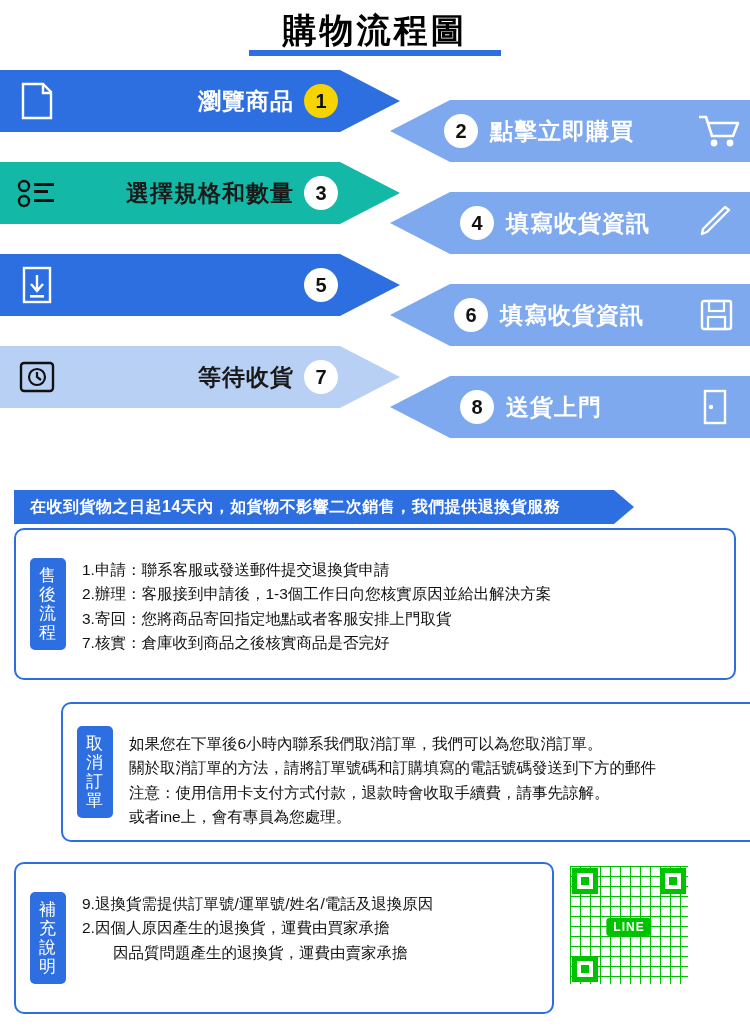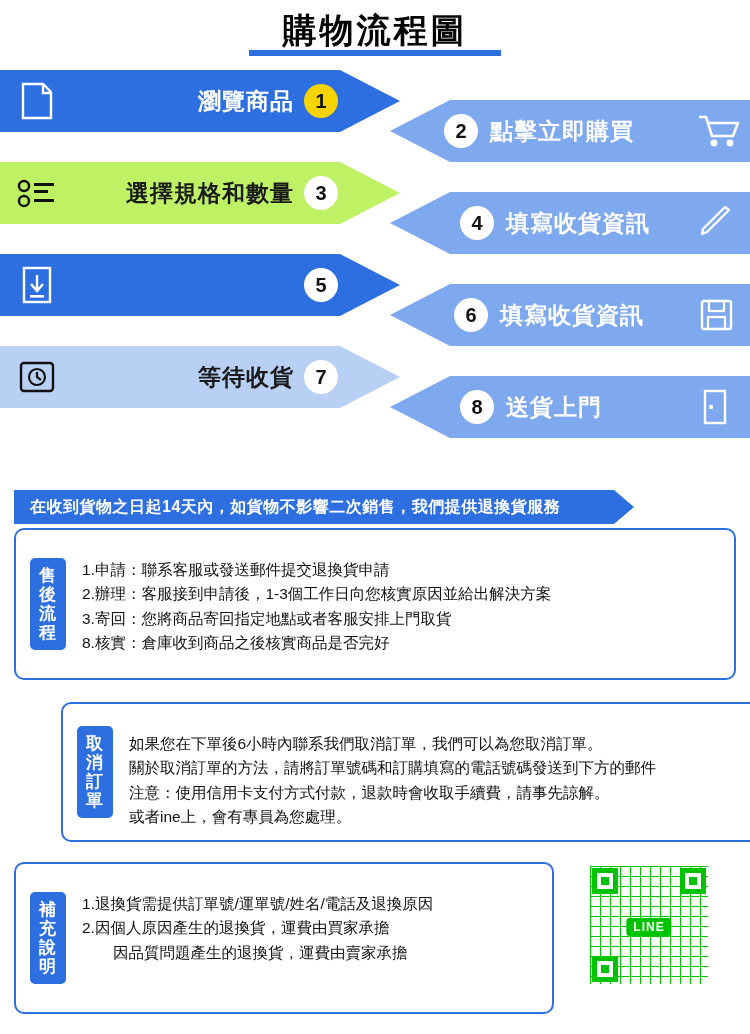--- a/index.html
+++ b/index.html
@@ -56,21 +56,21 @@
   .band-left{
     left:0;
     width:400px;
     background:#2d6fe0;
     color:#fff;
     clip-path:polygon(0 0, 340px 0, 400px 50%, 340px 100%, 0 100%);
     padding-left:14px;
     padding-right:0;
     justify-content:flex-start;
   }
-  .band-left.l2{background:#bef264;color:#1a1a1a;padding-left:14px;}
+  .band-left.l2{background:#14b8a6;color:#1a1a1a;padding-left:14px;}
   .band-left.l3{background:#2d6fe0;color:#fff;}
   .band-left.l4{background:#b9d0f5;color:#1a1a1a;}
   
   .band-right{
     right:0;
     width:360px;
     background:#7fa9ee;
     color:#fff;
     clip-path:polygon(60px 0, 360px 0, 360px 100%, 60px 100%, 0 50%);
     padding-left:16px;
@@ -137,21 +137,21 @@
   .box-tab{
     position:absolute;
     left:14px;
     top:50%;
     transform:translateY(-50%);
     width:36px;
     background:#2d6fe0;
     color:#fff;
     border-radius:5px;
     font-size:17px;
-    font-weight:bold;
+    font-weight:normal;
     text-align:center;
     line-height:1.12;
     padding:8px 2px;
     box-sizing:border-box;
     letter-spacing:1px;
   }
   .box-body{
     margin-left:62px;
     padding:28px 10px 12px 4px;
     font-size:15.5px;
@@ -167,21 +167,21 @@
   
   .qr-area{
     position:absolute;
     left:566px;
     top:866px;
     width:180px;
     height:150px;
   }
   .qr{
     position:absolute;
-    left:24px;top:0;
+    left:4px;top:0;
     width:118px;height:118px;
     background:
       linear-gradient(90deg,#00c300 1px,transparent 1px) 0 0/10px 10px,
       linear-gradient(#00c300 1px,transparent 1px) 0 0/10px 10px,
       #ffffff;
     border:0;
   }
   .qr-inner{
     position:absolute;inset:0;
   }
@@ -338,38 +338,38 @@
 </div>
 
 <div class="ribbon">在收到貨物之日起14天內，如貨物不影響二次銷售，我們提供退換貨服務</div>
 
 <div class="box" id="box-after">
   <div class="box-tab">售後流程</div>
   <div class="box-body">
     <div>1.申請：聯系客服或發送郵件提交退換貨申請</div>
     <div>2.辦理：客服接到申請後，1-3個工作日向您核實原因並給出解決方案</div>
     <div>3.寄回：您將商品寄回指定地點或者客服安排上門取貨</div>
-    <div>8.核實：倉庫收到商品之後核實商品是否完好</div>
+    <div>7.核實：倉庫收到商品之後核實商品是否完好</div>
   </div>
 </div>
 
 <div class="box" id="box-cancel">
   <div class="box-tab">取消訂單</div>
   <div class="box-body">
     <div>如果您在下單後6小時內聯系我們取消訂單，我們可以為您取消訂單。</div>
     <div>關於取消訂單的方法，請將訂單號碼和訂購填寫的電話號碼發送到下方的郵件</div>
     <div>注意：使用信用卡支付方式付款，退款時會收取手續費，請事先諒解。</div>
     <div>或者ine上，會有專員為您處理。</div>
   </div>
 </div>
 
 <div class="box" id="box-extra">
   <div class="box-tab">補充說明</div>
   <div class="box-body">
-    <div>1.退換貨需提供訂單號/運單號/姓名/電話及退換原因</div>
+    <div>9.退換貨需提供訂單號/運單號/姓名/電話及退換原因</div>
     <div>2.因個人原因產生的退換貨，運費由買家承擔</div>
     <div>　　因品質問題產生的退換貨，運費由賣家承擔</div>
   </div>
 </div>
 
 <div class="qr-area">
   <div class="qr">
     <div class="qr-inner">
       <div class="qr-eye" style="left:2px;top:2px;">
           <i>

